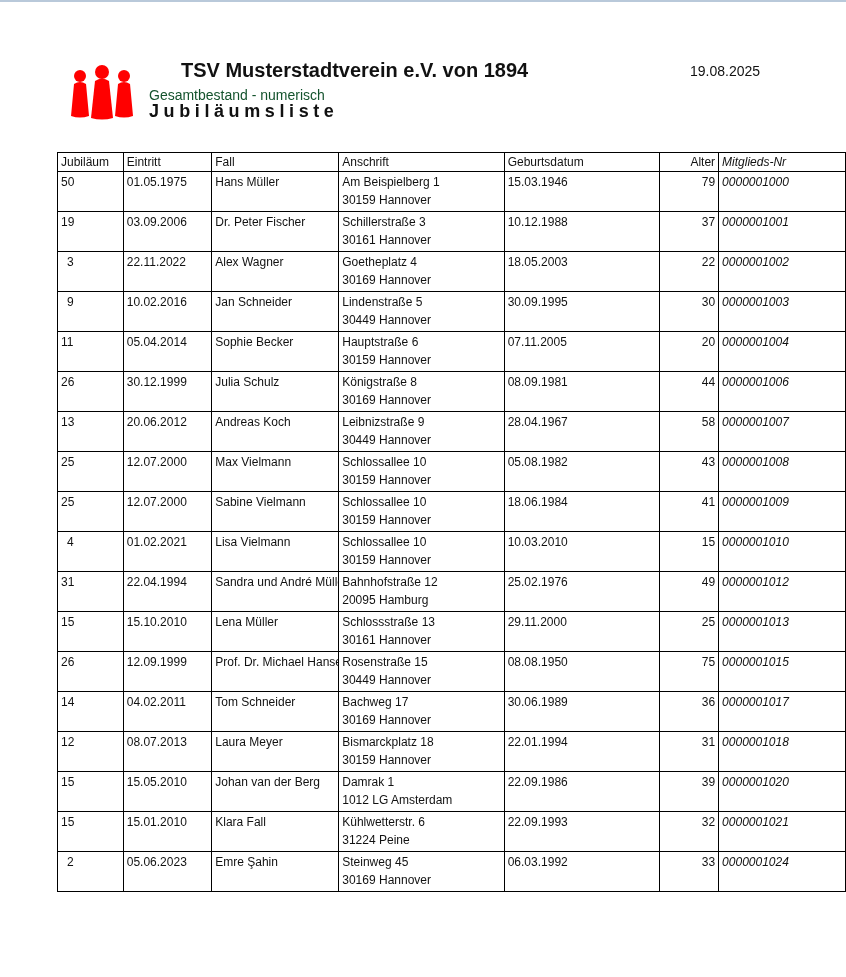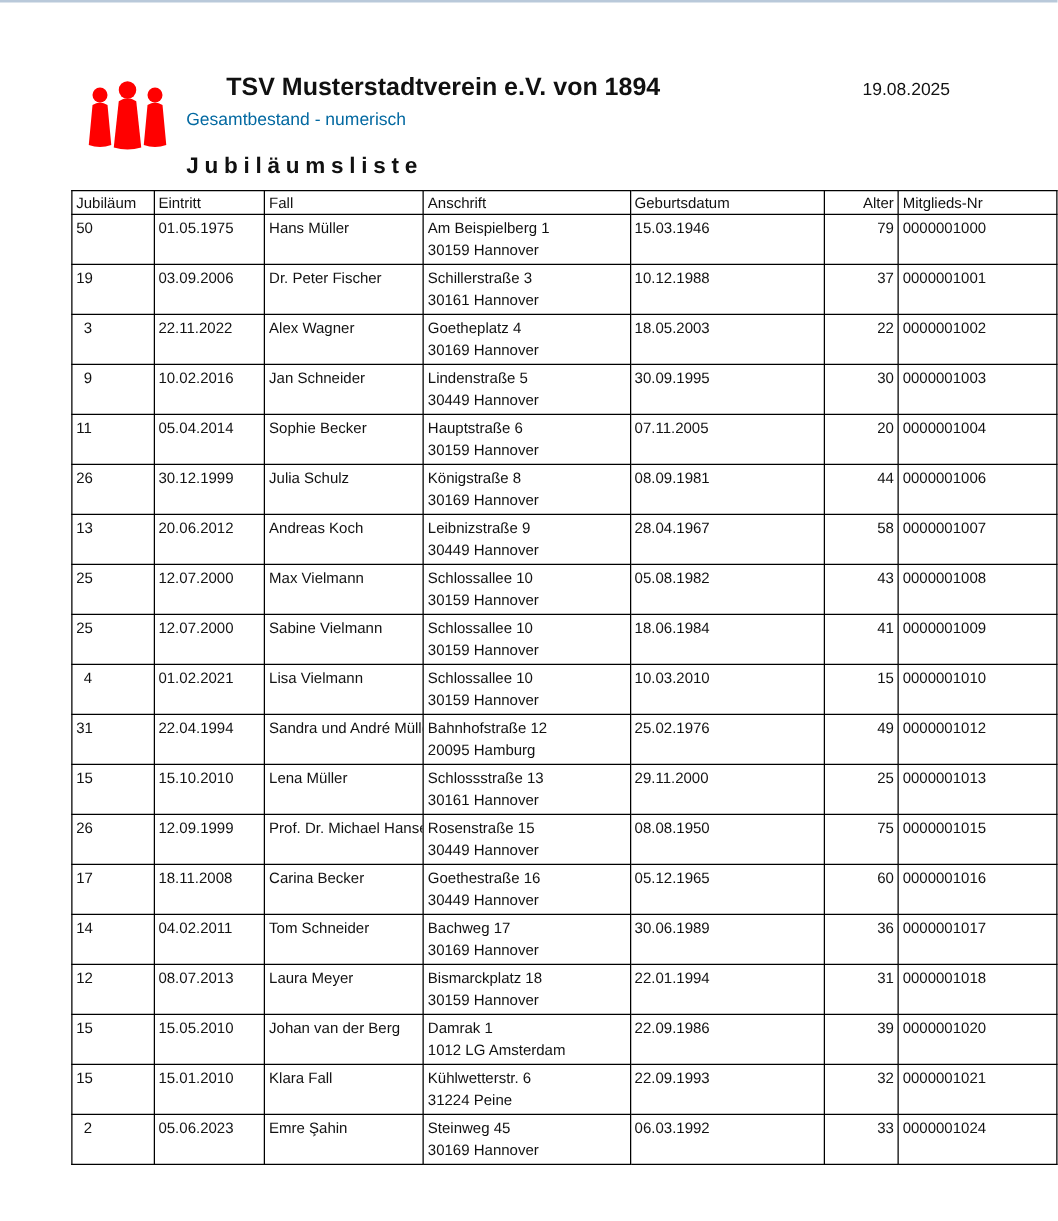--- a/index.html
+++ b/index.html
@@ -1,34 +1,34 @@
 <!DOCTYPE html>
 <html><head>
 <meta charset="utf-8">
 <style>
   html, body { margin:0; padding:0; }
   body { width:846px; height:977px; background:#fff; position:relative; overflow:hidden;
          font-family:"Liberation Sans", "DejaVu Sans", sans-serif; color:#111; }
   .topline { position:absolute; left:0; top:0; width:846px; height:2px; background:#b9c9da; }
   .logo { position:absolute; left:70px; top:64px; width:64px; height:56px; }
   .title { position:absolute; left:149px; top:59px; font-size:20px; font-weight:bold; letter-spacing:0px;margin-left:32px; }
-  .subtitle { position:absolute; left:149px; top:87px; font-size:14px; color:#0369a1; }
-  .listname { position:absolute; left:149px; top:122px; font-size:18px; font-weight:bold; letter-spacing:4.6px; }
+  .subtitle { position:absolute; left:149px; top:87px; font-size:14px; color:#14532d; }
+  .listname { position:absolute; left:149px; top:101px; font-size:18px; font-weight:bold; letter-spacing:4.6px; }
   .date { position:absolute; left:690px; top:63px; font-size:14px; font-weight:normal; }
   table.grid { position:absolute; left:57px; top:152px; border-collapse:collapse; font-size:12px; }
   table.grid th, table.grid td { border:1px solid #000; padding:0 3px; vertical-align:top; white-space:nowrap; overflow:hidden; }
   table.grid th { font-weight:normal; height:18px; text-align:left; line-height:18px; }
   table.grid td { height:38px; line-height:18px; padding-top:1px; }
   .c-jub { width:54px; }
   .c-ein { width:84px; }
   .c-name { width:120px; max-width:120px; }
   .c-ans { width:164px; }
   .c-geb { width:157px; }
   .c-alt { width:55px; text-align:right !important; }
-  .c-nr { width:126px; text-align:left; }
+  .c-nr { width:126px; text-align:left;font-style:italic; }
   td.c-jub { padding-left:5px; }
   td.c-jub.one { padding-left:9px; }
   .cell-line { display:block; }
 </style>
 </head>
 <body>
 
 <div class="topline"></div>
 
 <svg class="logo" viewBox="0 0 64 56">
@@ -210,32 +210,20 @@
         <td class="c-name">Prof. Dr. Michael Hansen</td>
         <td class="c-ans">
           <span class="cell-line">Rosenstraße 15</span>
           <span class="cell-line">30449 Hannover</span>
         </td>
         <td class="c-geb">08.08.1950</td>
         <td class="c-alt">75</td>
         <td class="c-nr">0000001015</td>
       </tr>
       <tr>
-        <td class="c-jub">17</td>
-        <td class="c-ein">18.11.2008</td>
-        <td class="c-name">Carina Becker</td>
-        <td class="c-ans">
-          <span class="cell-line">Goethestraße 16</span>
-          <span class="cell-line">30449 Hannover</span>
-        </td>
-        <td class="c-geb">05.12.1965</td>
-        <td class="c-alt">60</td>
-        <td class="c-nr">0000001016</td>
-      </tr>
-      <tr>
         <td class="c-jub">14</td>
         <td class="c-ein">04.02.2011</td>
         <td class="c-name">Tom Schneider</td>
         <td class="c-ans">
           <span class="cell-line">Bachweg 17</span>
           <span class="cell-line">30169 Hannover</span>
         </td>
         <td class="c-geb">30.06.1989</td>
         <td class="c-alt">36</td>
         <td class="c-nr">0000001017</td>

